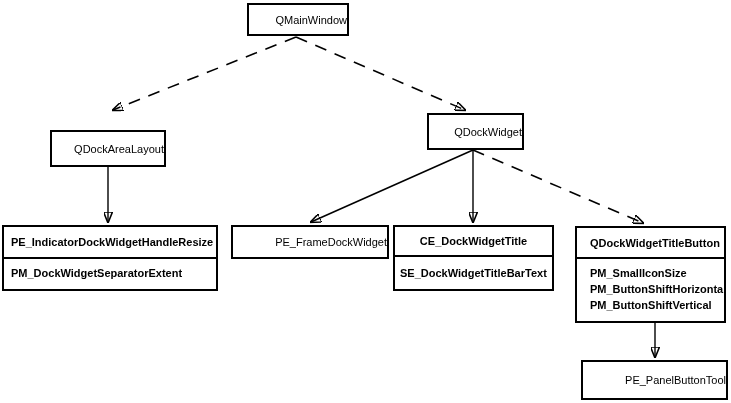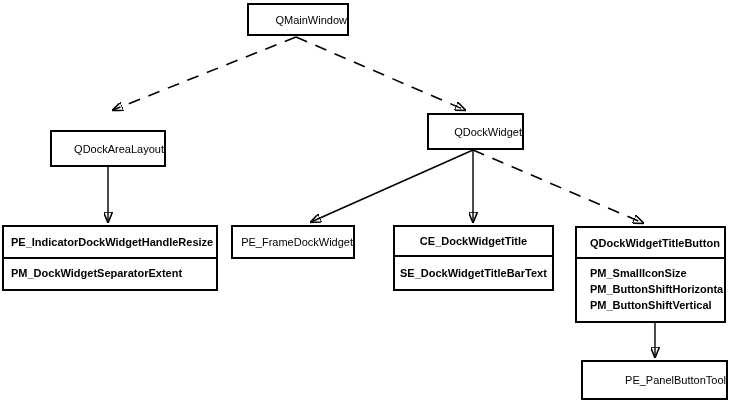--- a/index.html
+++ b/index.html
@@ -66,21 +66,21 @@
   <div class="node" style="left:2px;top:225px;width:216px;height:66px;">
     <div class="section padL7" style="height:30px;">
       <div class="row">PE_IndicatorDockWidgetHandleResize</div>
     </div>
     <div class="divider"></div>
     <div class="section padL7" style="height:28px;">
       <div class="row">PM_DockWidgetSeparatorExtent</div>
     </div>
   </div>
 
-  <div class="node single" style="left:231px;top:225px;width:124px;height:34px;">
+  <div class="node single" style="left:231px;top:225px;width:158px;height:34px;">
     <span>PE_FrameDockWidget</span>
   </div>
 
   <div class="node" style="left:575px;top:226px;width:151px;height:97px;">
     <div class="section padL13" style="height:29px;">
       <div class="row">QDockWidgetTitleButton</div>
     </div>
     <div class="divider"></div>
     <div class="section padL13" style="height:60px;">
       <div class="row">PM_SmallIconSize</div>

